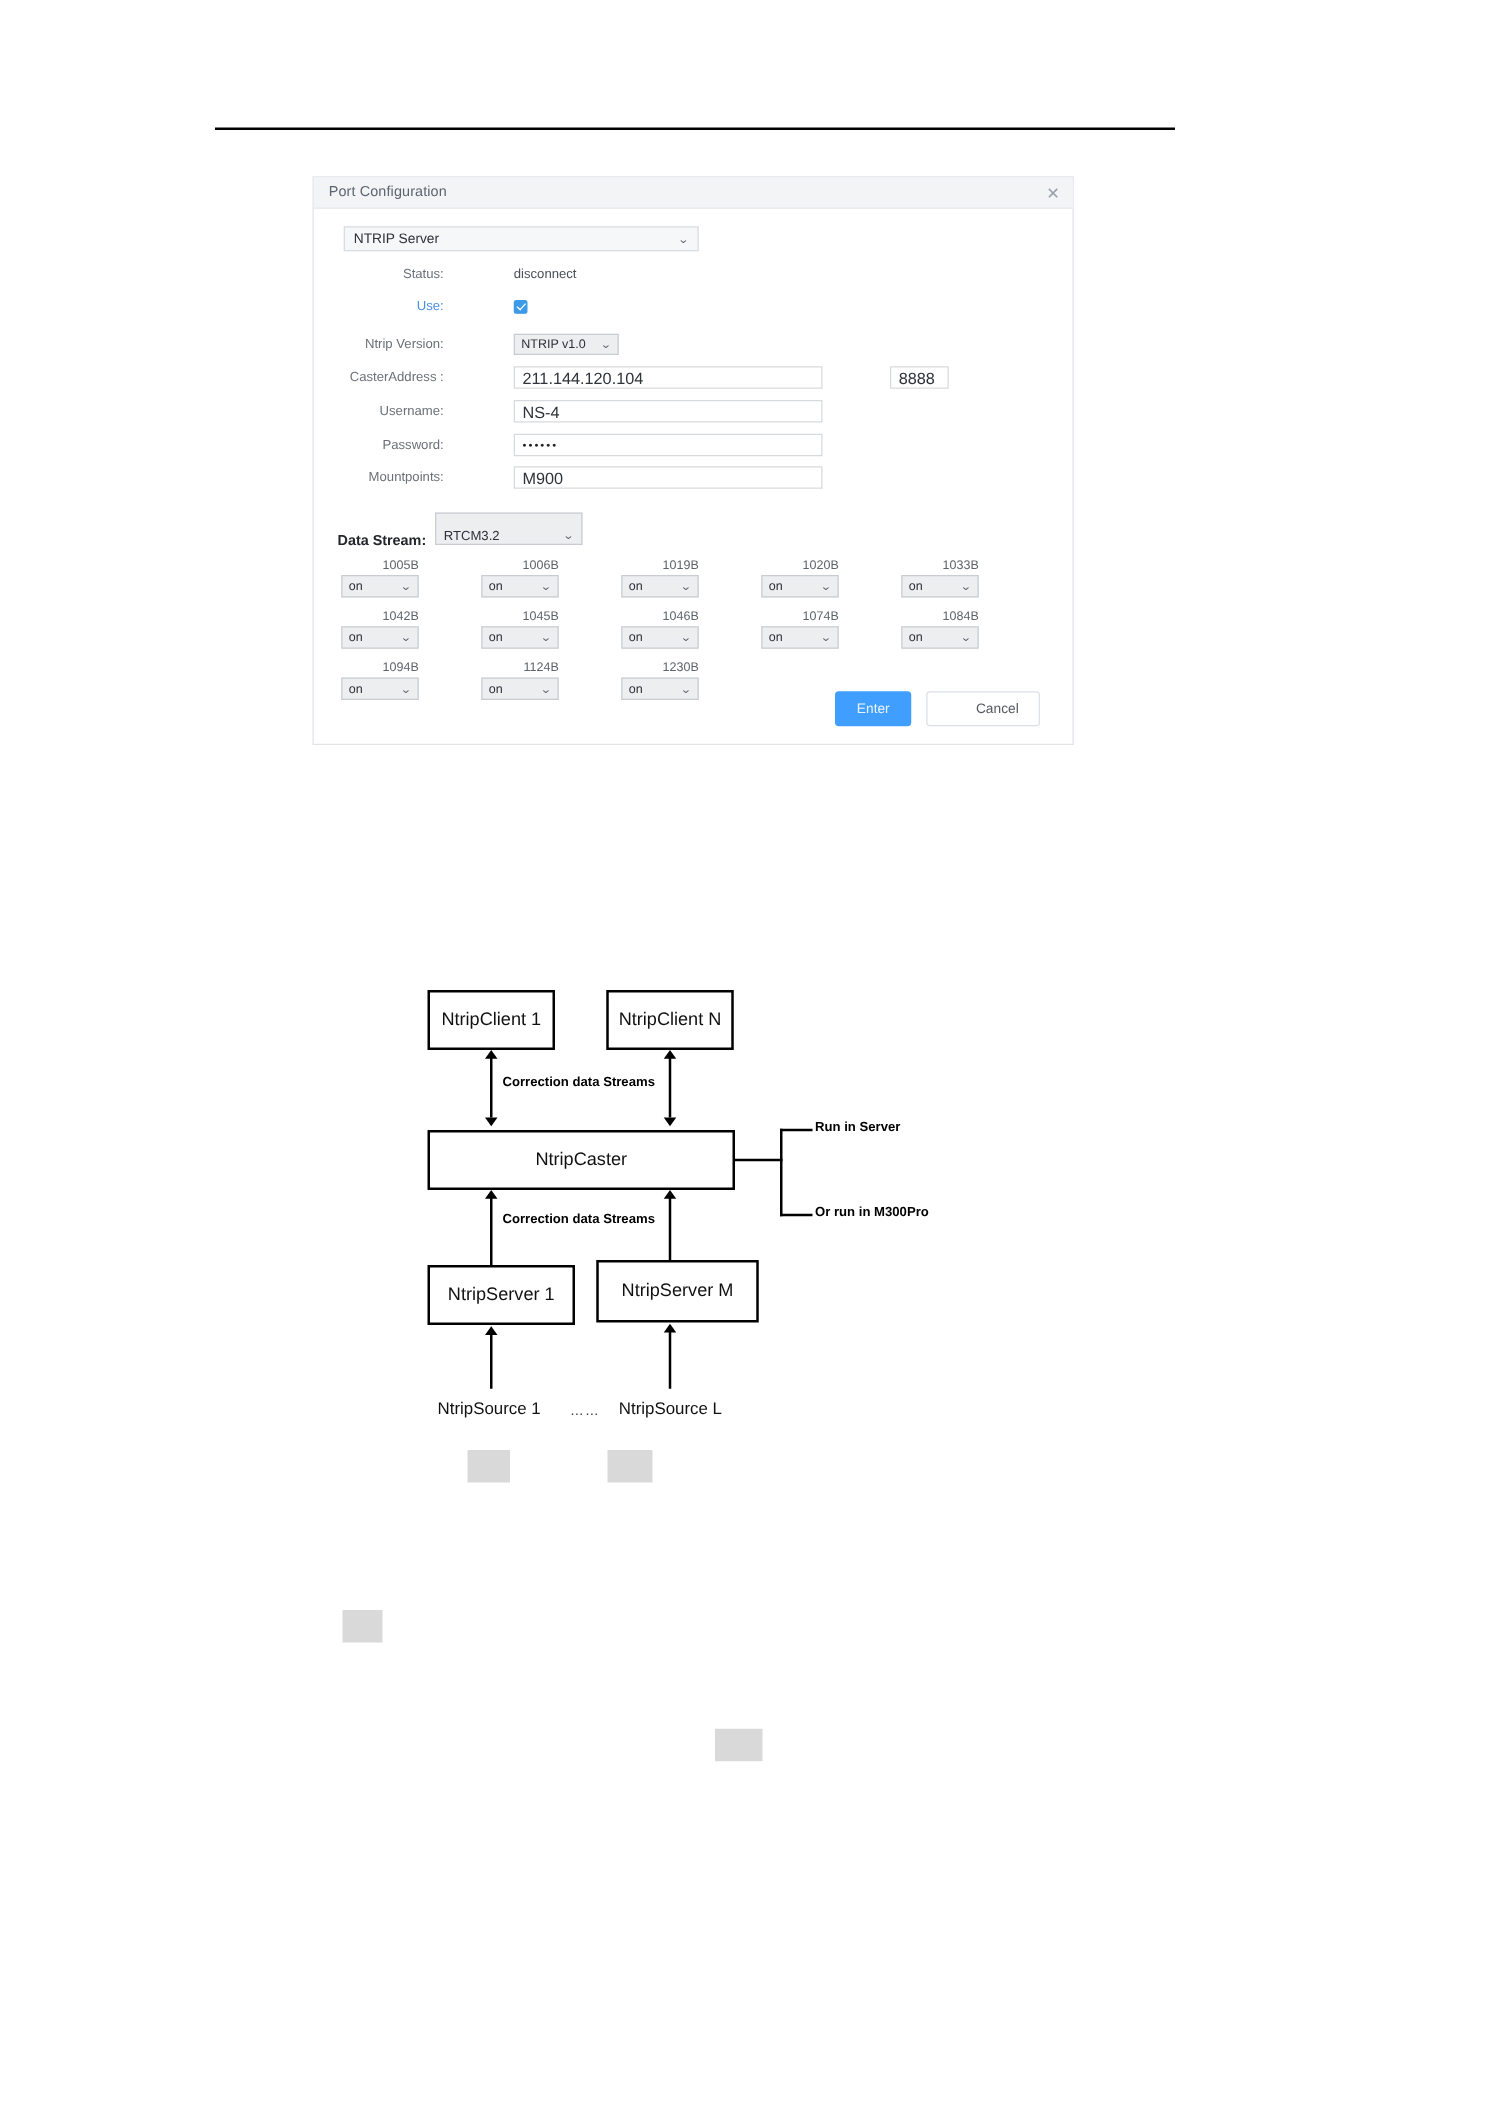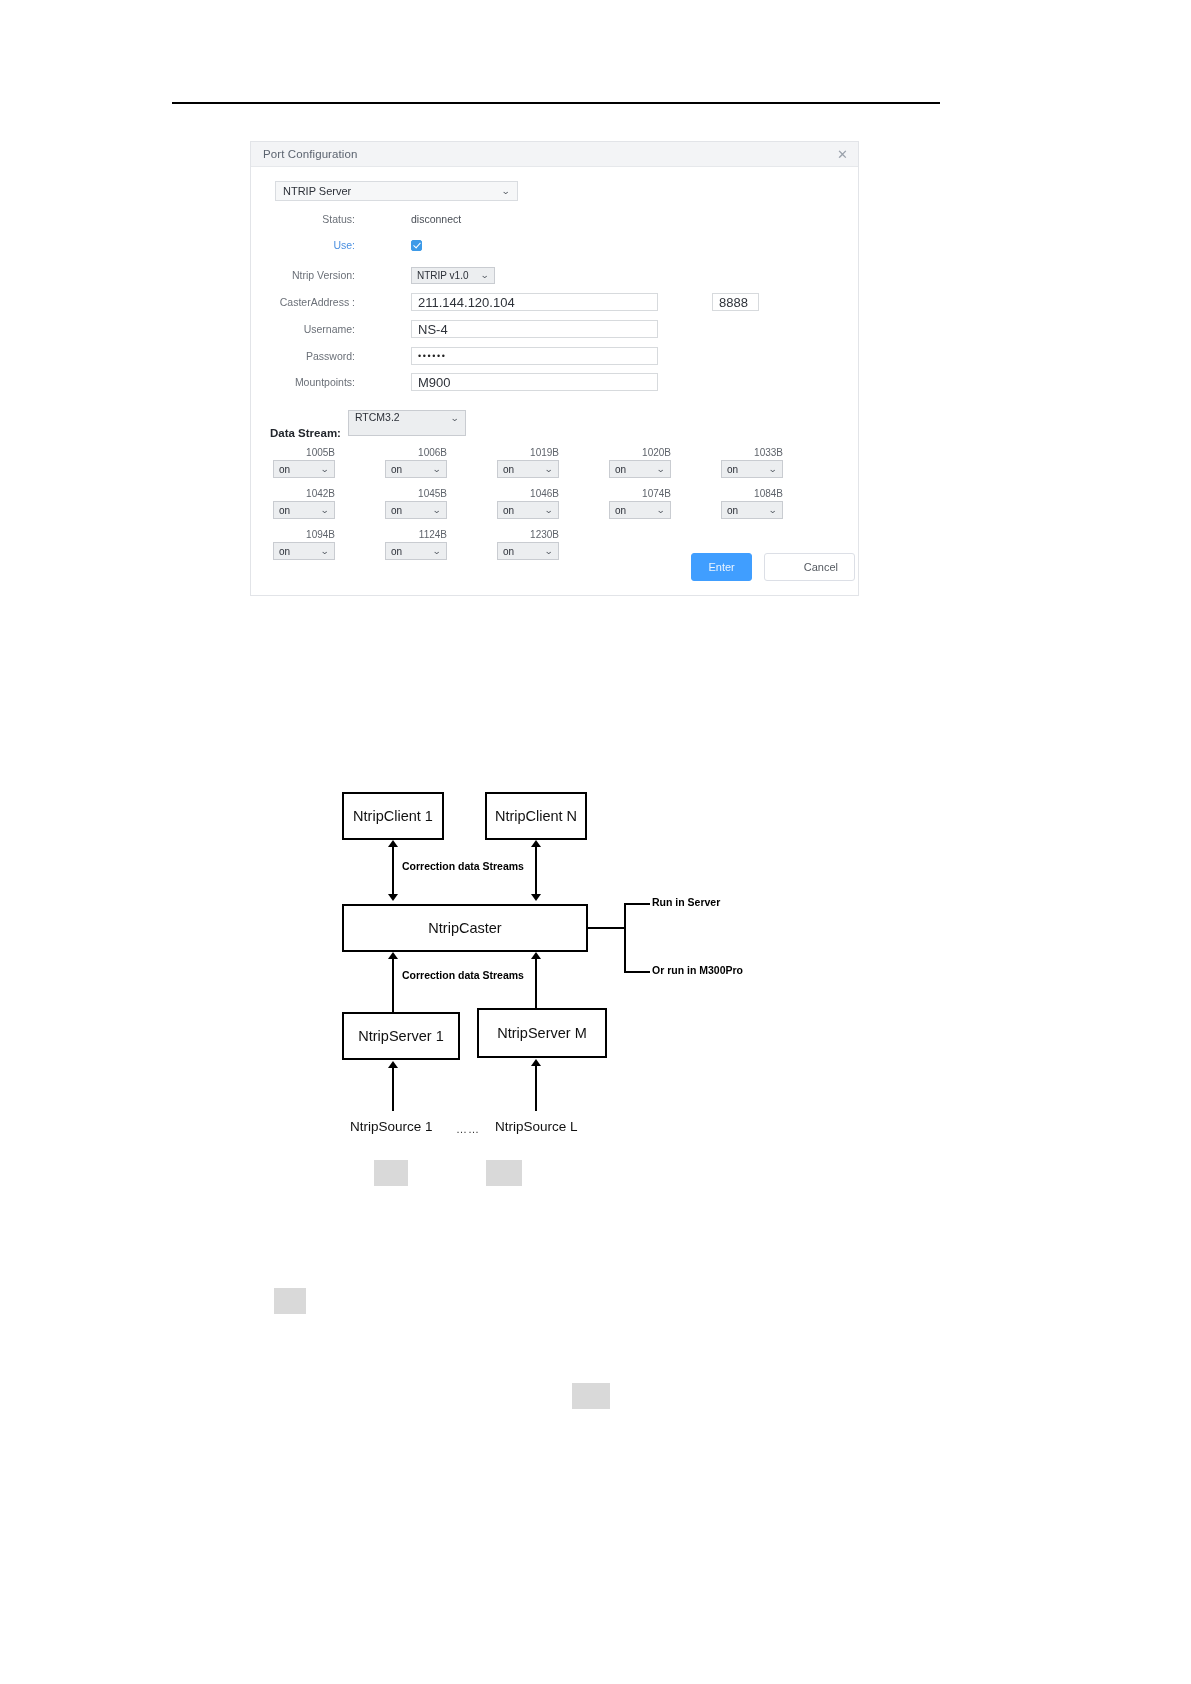--- a/index.html
+++ b/index.html
@@ -27,21 +27,21 @@
     display:flex;align-items:center;justify-content:space-between;
     padding:0 10px 0 12px;box-sizing:border-box;
   }
   .dlg-title{font-size:11.5px;color:#5c6470;letter-spacing:.1px;}
   .dlg-close{font-size:13px;color:#9aa1ab;cursor:pointer;line-height:1;}
 
   .dlg-body{padding:10px 14px 0 14px;box-sizing:border-box;}
 
   
   .sel-top{
-    width:243px;height:20px;box-sizing:border-box;
+    width:284px;height:20px;box-sizing:border-box;
     border:1px solid #d9dce0;background:#f6f7f8;
     font-size:11px;color:#2c3038;
     display:flex;align-items:center;justify-content:space-between;
     padding:0 7px;margin:4px 4px 7px 10px;
   }
   .caret{font-size:9px;color:#5a6068;transform:scaleX(1.25);}
 
   
   .frow{display:flex;align-items:center;height:22px;margin-bottom:4px;gap:48px;}
   .flabel{
@@ -76,21 +76,21 @@
   .txt.wide{width:247px;}
   .dots{letter-spacing:1.6px;font-size:9px;color:#222;}
 
   
   .ds-row{display:flex;align-items:center;margin:14px 0 8px 5px;}
   .ds-label{font-size:11.5px;font-weight:bold;color:#22262c;margin-right:7px;margin-top:20px;}
   .sel-ds{
     width:118px;height:19px;box-sizing:border-box;
     border:1px solid #c9ccd1;background:#eceef0;
     font-size:10.5px;color:#2c3038;
-    display:flex;align-items:flex-end;justify-content:space-between;padding:12px 6px;gap:12px;
+    display:flex;align-items:flex-start;justify-content:space-between;padding:12px 6px;gap:12px;
   }
 
   
   .msg-grid{
     display:grid;grid-template-columns:repeat(5,112px);
     row-gap:10px;margin-left:8px;
   }
   .msg-cell{width:68px;}
   .msg-code{
     font-size:10px;color:#5e636b;text-align:right;
@@ -98,21 +98,21 @@
   }
   .msg-sel{
     width:62px;height:18px;box-sizing:border-box;
     border:1px solid #c9ccd1;background:#eceef0;
     font-size:10px;color:#2c3038;
     display:flex;align-items:center;justify-content:space-between;padding:0 5px;
   }
 
   
   .dlg-footer{
-    position:absolute;right:3px;bottom:14px;display:flex;gap:12px;align-items:center;
+    position:absolute;right:26px;bottom:14px;display:flex;gap:12px;align-items:center;
   }
   .btn{
     height:28px;min-width:58px;padding:0 16px;box-sizing:border-box;
     font-size:11px;display:flex;align-items:center;justify-content:center;
     cursor:pointer;border-radius:3px;
   }
   .btn-primary{background:#409eff;color:#eaf4ff;border:1px solid #409eff;}
   .btn-default{background:#fff;color:#555a61;border:1px solid #dcdfe6;padding-left:39px;}
 
   

